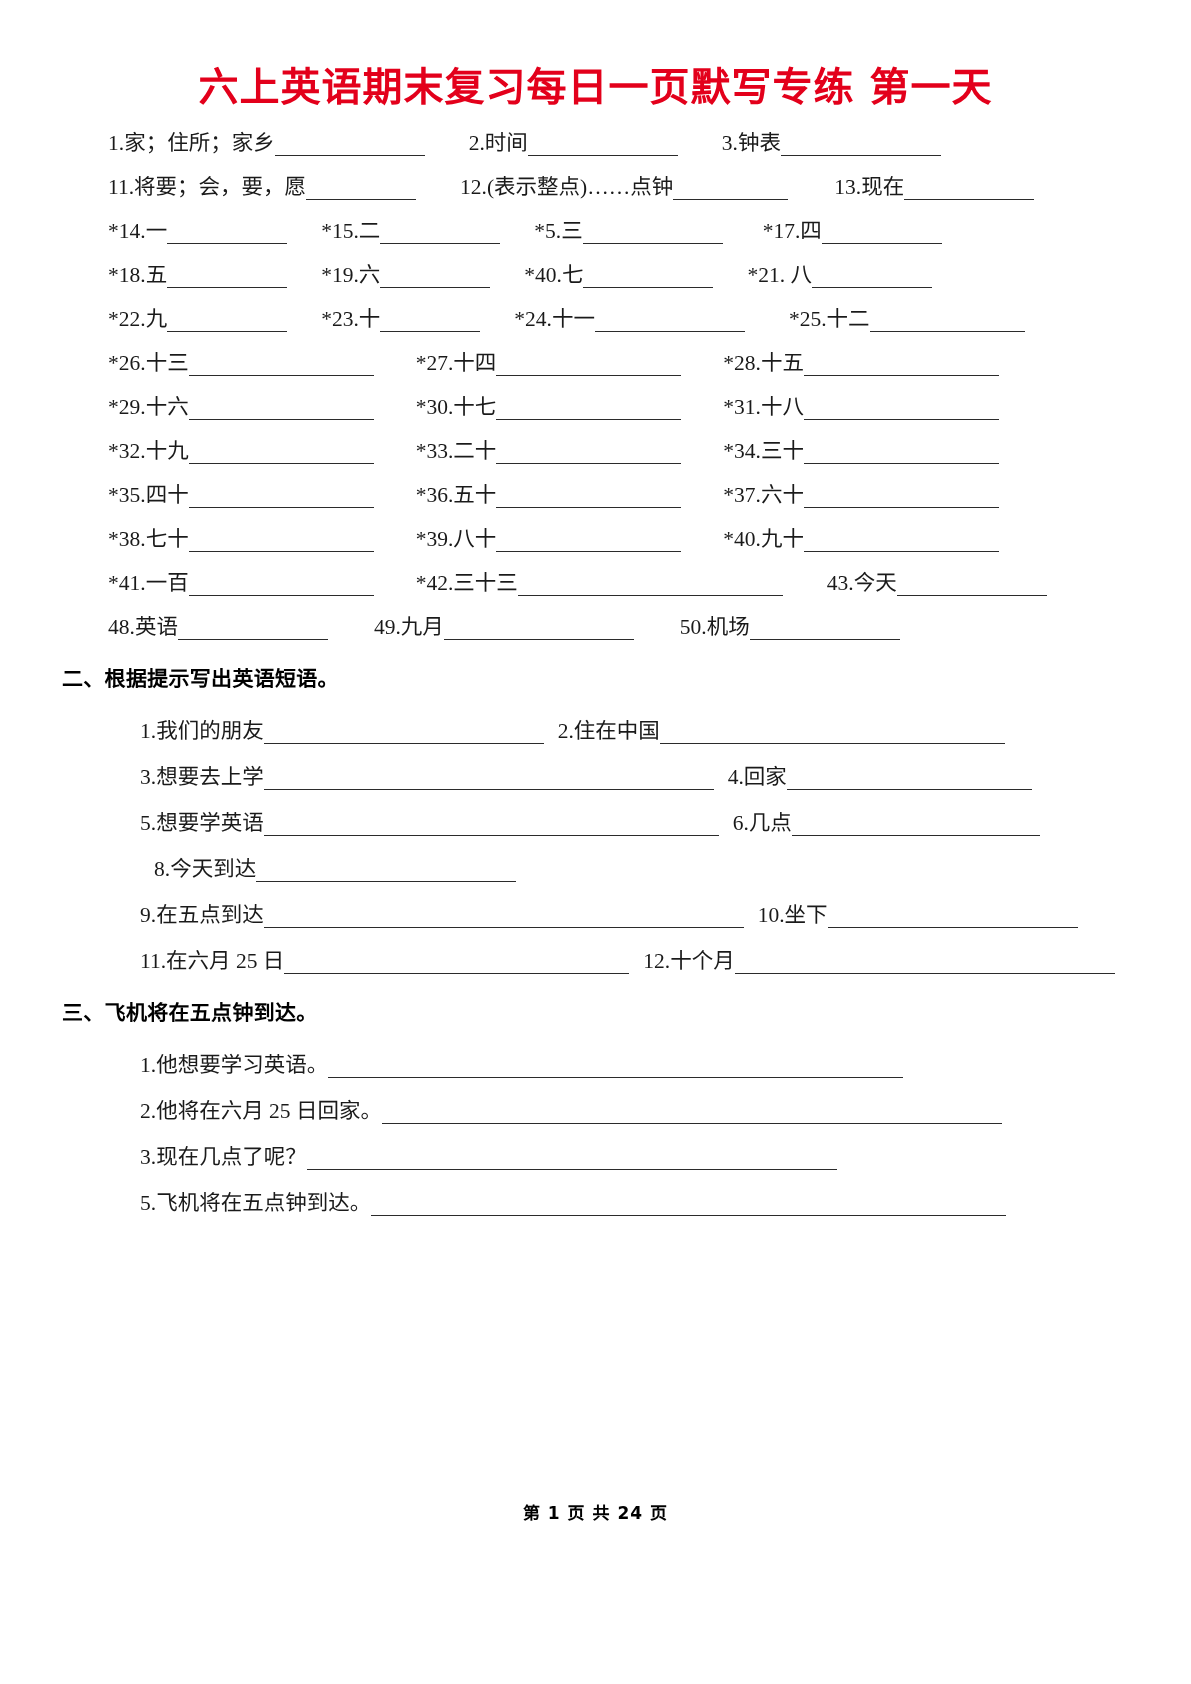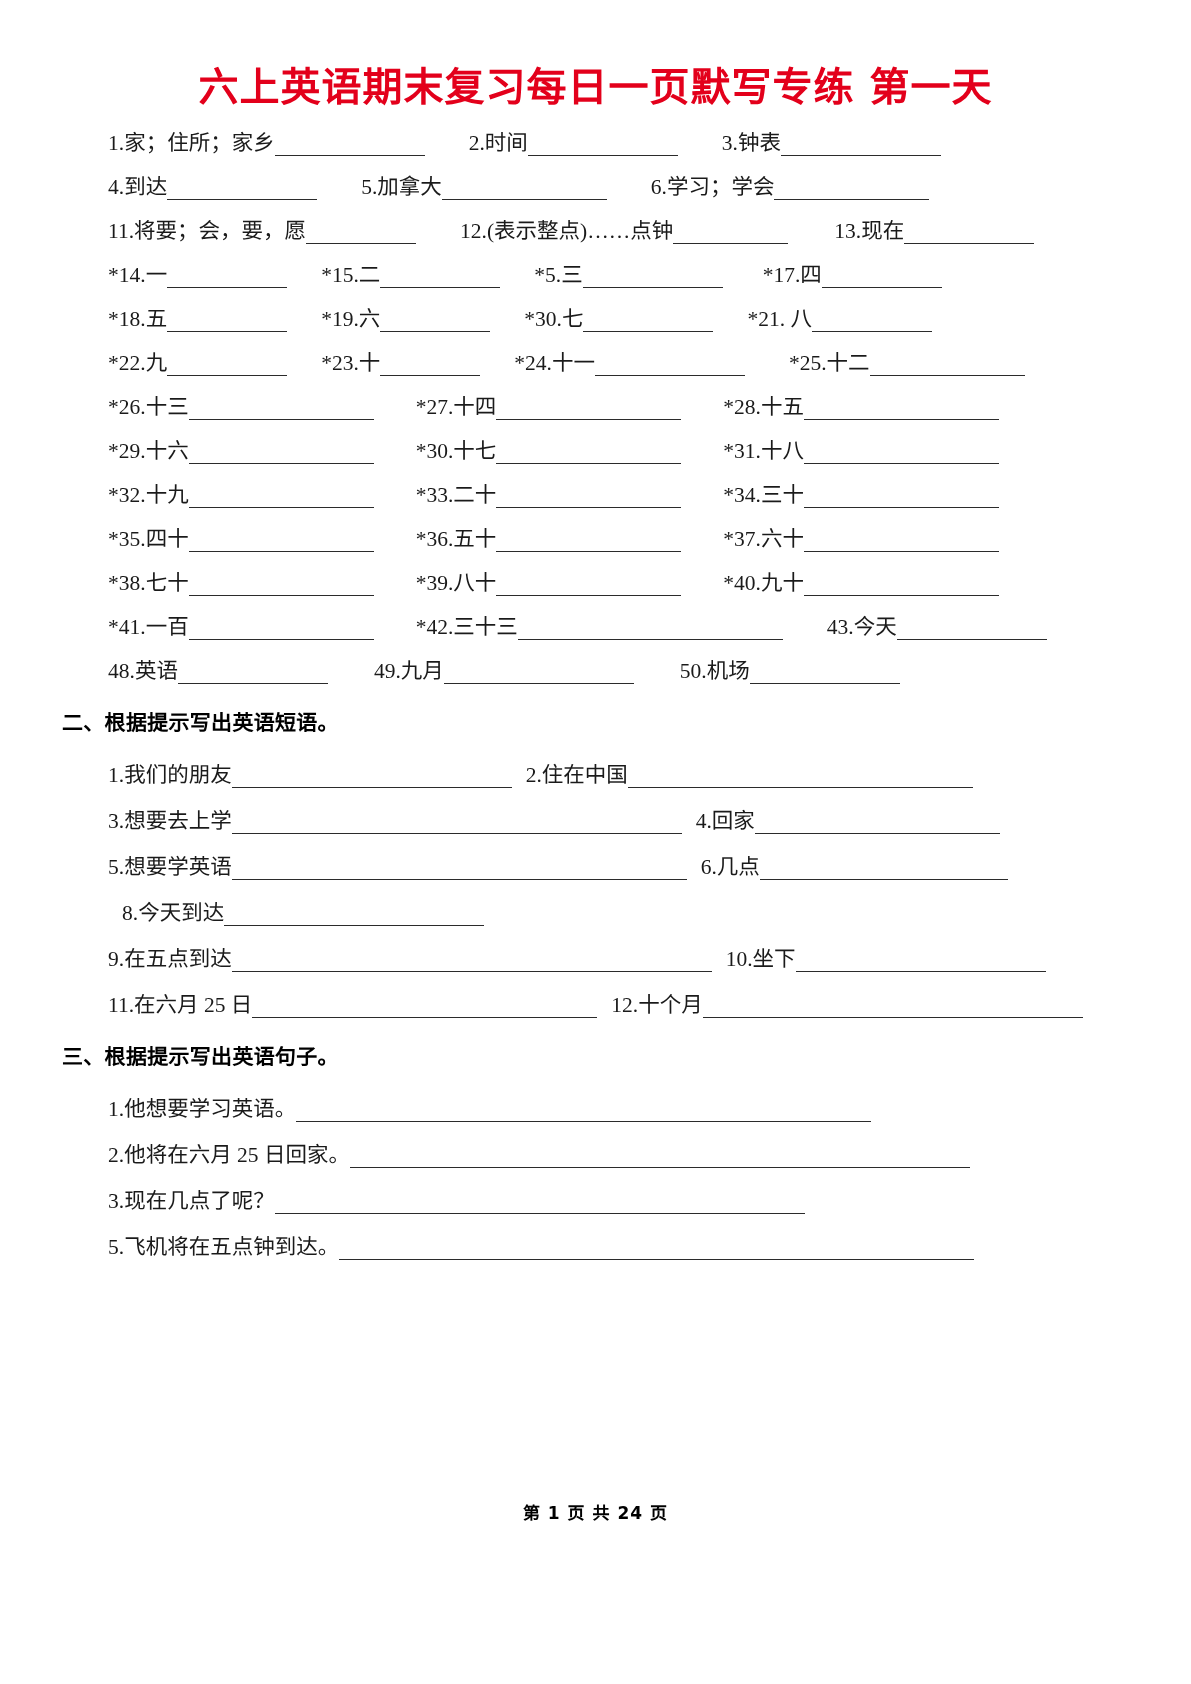--- a/index.html
+++ b/index.html
@@ -49,20 +49,21 @@
   .row {
     display: flex;
     align-items: flex-end;
     font-size: 21.5px;
     line-height: 1.0;
     height: 44px;
     white-space: nowrap;
   }
   .sec2 .row, .sec3 .row {
     height: 46px;
+    margin-left: 32px;
   }
   .cell {
     display: flex;
     align-items: flex-end;
     flex: 0 0 auto;
   }
   .lbl {
     flex: 0 0 auto;
     padding-bottom: 2px;
   }
@@ -109,36 +110,20 @@
                 <span class="blank" style="width: 150px;"></span>
               </span>
               <span class="gap" style="width: 44px;"></span>
               <span class="cell">
                 <span class="lbl">3.钟表</span>
                 <span class="blank" style="width: 160px;"></span>
               </span>
             </div>
             <div class="row">
               <span class="cell">
-                <span class="lbl">4.到达</span>
-                <span class="blank" style="width: 150px;"></span>
-              </span>
-              <span class="gap" style="width: 44px;"></span>
-              <span class="cell">
-                <span class="lbl">5.加拿大</span>
-                <span class="blank" style="width: 165px;"></span>
-              </span>
-              <span class="gap" style="width: 44px;"></span>
-              <span class="cell">
-                <span class="lbl">6.学习；学会</span>
-                <span class="blank" style="width: 155px;"></span>
-              </span>
-            </div>
-            <div class="row">
-              <span class="cell">
                 <span class="lbl">11.将要；会，要，愿</span>
                 <span class="blank" style="width: 110px;"></span>
               </span>
               <span class="gap" style="width: 44px;"></span>
               <span class="cell">
                 <span class="lbl">12.(表示整点)……点钟</span>
                 <span class="blank" style="width: 115px;"></span>
               </span>
               <span class="gap" style="width: 46px;"></span>
               <span class="cell">
@@ -172,21 +157,21 @@
                 <span class="lbl">*18.五</span>
                 <span class="blank" style="width: 120px;"></span>
               </span>
               <span class="gap" style="width: 34px;"></span>
               <span class="cell">
                 <span class="lbl">*19.六</span>
                 <span class="blank" style="width: 110px;"></span>
               </span>
               <span class="gap" style="width: 34px;"></span>
               <span class="cell">
-                <span class="lbl">*30.七</span>
+                <span class="lbl">*40.七</span>
                 <span class="blank" style="width: 130px;"></span>
               </span>
               <span class="gap" style="width: 34px;"></span>
               <span class="cell">
                 <span class="lbl">*21. 八</span>
                 <span class="blank" style="width: 120px;"></span>
               </span>
             </div>
             <div class="row">
               <span class="cell">
@@ -384,21 +369,21 @@
               </span>
               <span class="gap" style="width: 14px;"></span>
               <span class="cell">
                 <span class="lbl">12.十个月</span>
                 <span class="blank" style="width: 380px;"></span>
               </span>
             </div>
           </div>
         </div>
         <div class="section sec3">
-          <div class="section-head">三、根据提示写出英语句子。</div>
+          <div class="section-head">三、飞机将在五点钟到达。</div>
           <div class="rows">
             <div class="row">
               <span class="cell">
                 <span class="lbl">1.他想要学习英语。</span>
                 <span class="blank" style="width: 575px;"></span>
               </span>
             </div>
             <div class="row">
               <span class="cell">
                 <span class="lbl">2.他将在六月 25 日回家。</span>

